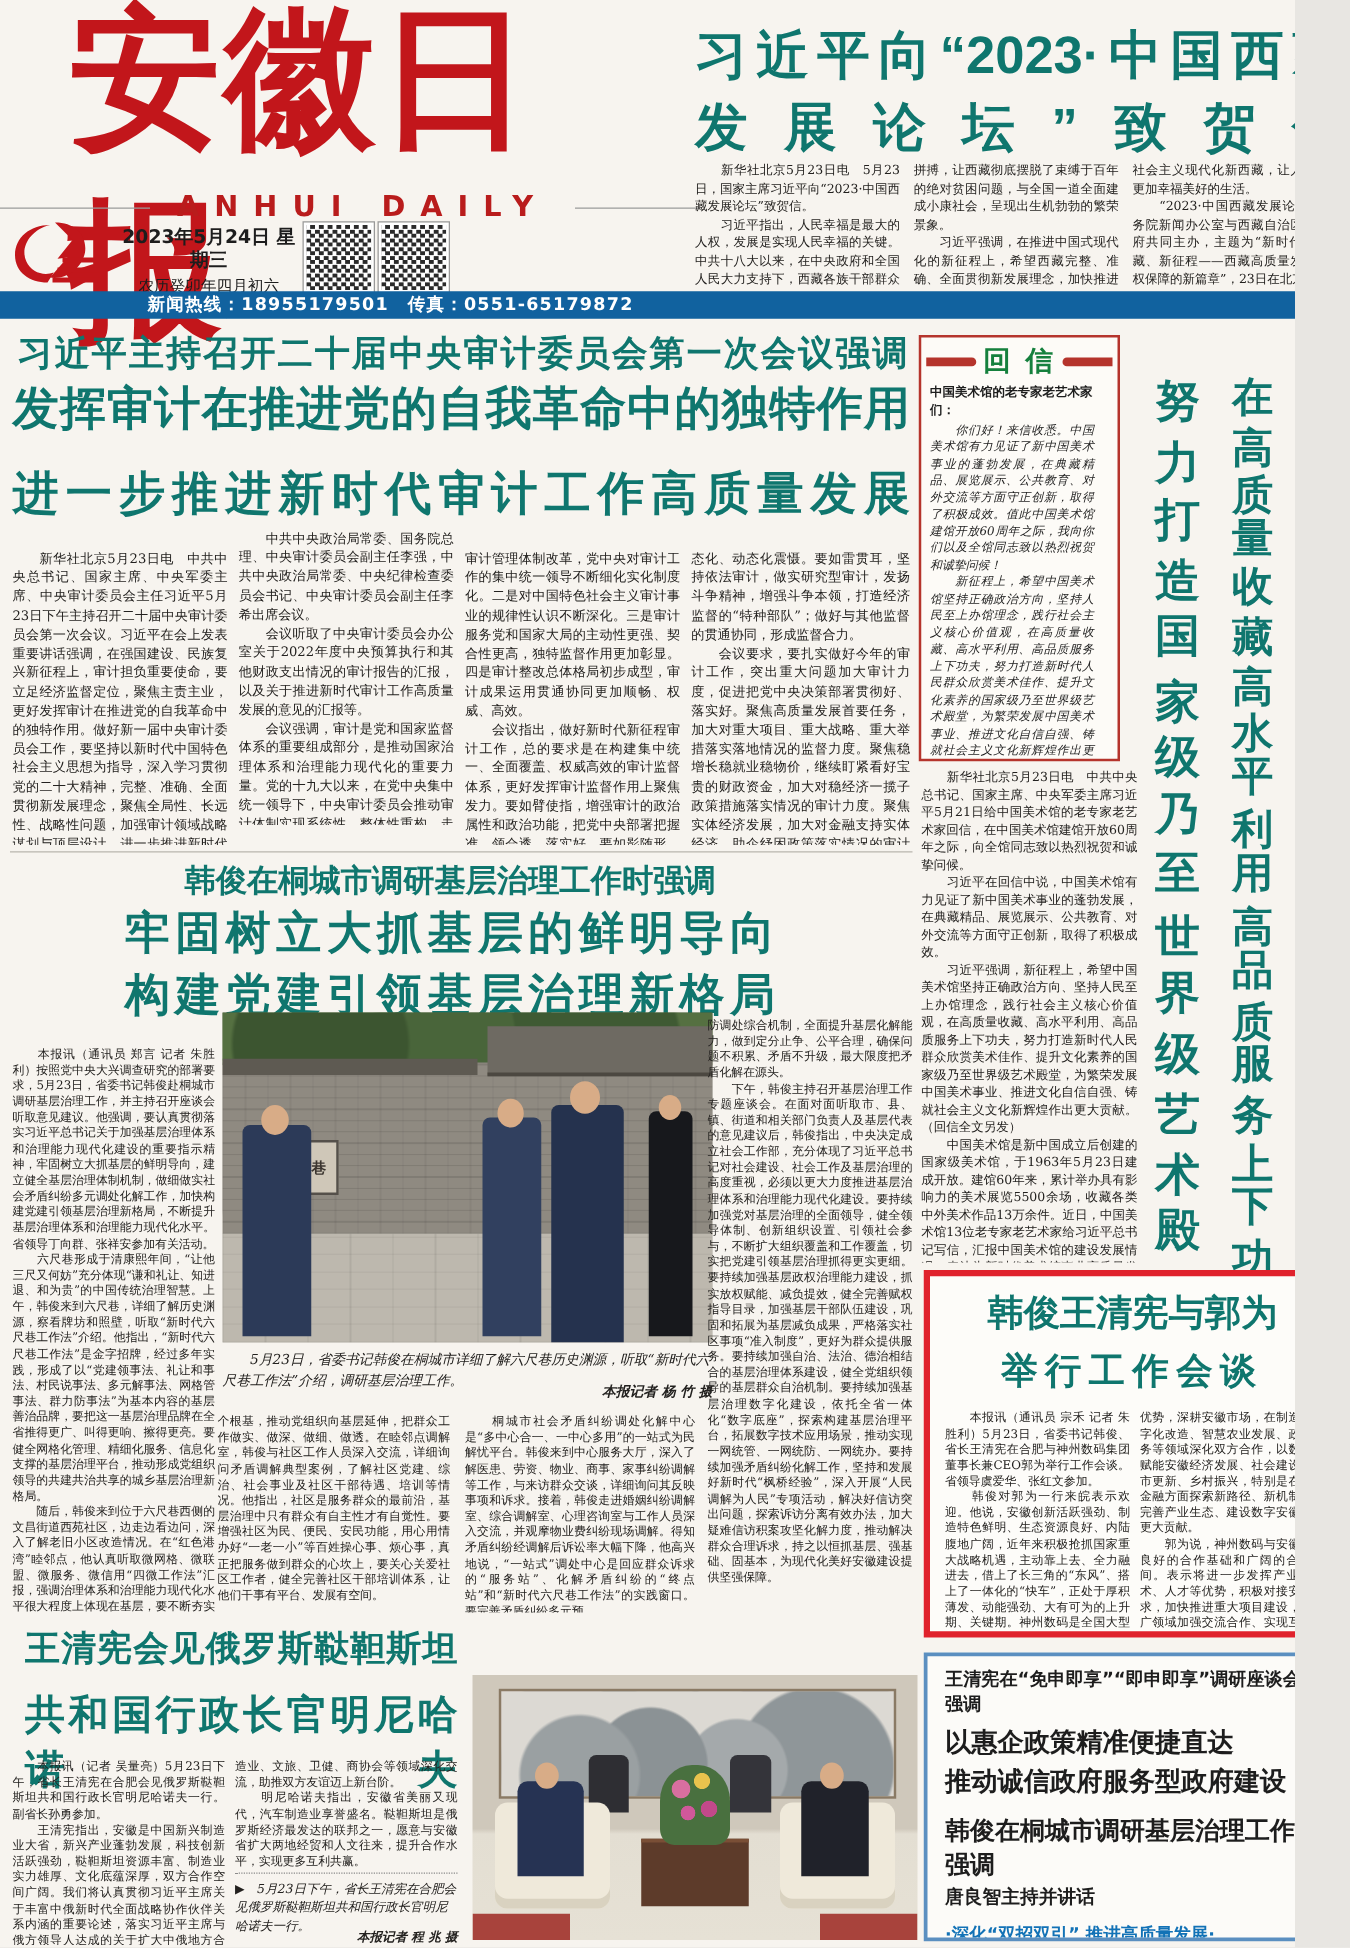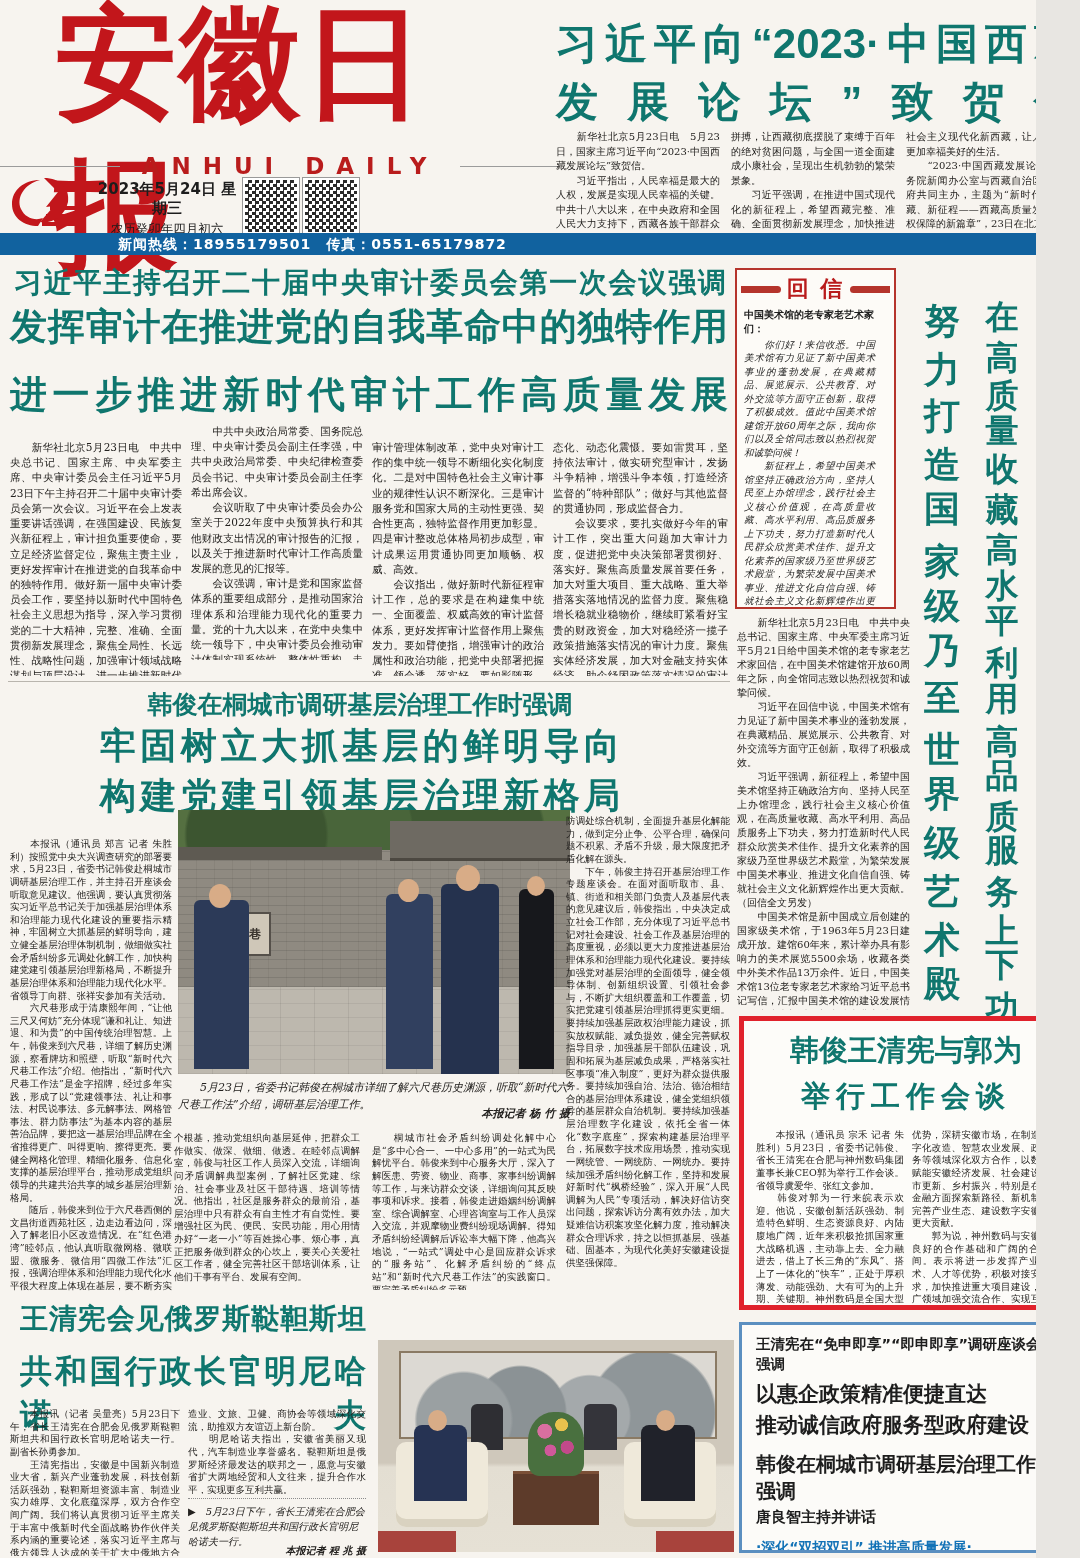--- a/index.html
+++ b/index.html
@@ -72,21 +72,21 @@
 　　会议强调，审计是党和国家监督体系的重要组成部分，是推动国家治理体系和治理能力现代化的重要力量。党的十九大以来，在党中央集中统一领导下，中央审计委员会推动审计体制实现系统性、整体性重构，走出了一条契合中国国情的审计新路子，审计工作取得历史性成就、发生历史性变革。一是深入推进</div>
   <div class="col pre" style="left:372px;top:440px;width:172px;height:236px;">审计管理体制改革，党中央对审计工作的集中统一领导不断细化实化制度化。二是对中国特色社会主义审计事业的规律性认识不断深化。三是审计服务党和国家大局的主动性更强、契合性更高，独特监督作用更加彰显。四是审计整改总体格局初步成型，审计成果运用贯通协同更加顺畅、权威、高效。
 　　会议指出，做好新时代新征程审计工作，总的要求是在构建集中统一、全面覆盖、权威高效的审计监督体系，更好发挥审计监督作用上聚焦发力。要如臂使指，增强审计的政治属性和政治功能，把党中央部署把握准、领会透、落实好。要如影随形，对所有管理使用公共资金、国有资产、国有资源的地方、部门和单位的审计监督权无一遗漏、无一例外，形成常</div>
   <div class="col pre" style="left:553px;top:440px;width:175px;height:236px;">态化、动态化震慑。要如雷贯耳，坚持依法审计，做实研究型审计，发扬斗争精神，增强斗争本领，打造经济监督的“特种部队”；做好与其他监督的贯通协同，形成监督合力。
 　　会议要求，要扎实做好今年的审计工作，突出重大问题加大审计力度，促进把党中央决策部署贯彻好、落实好。聚焦高质量发展首要任务，加大对重大项目、重大战略、重大举措落实落地情况的监督力度。聚焦稳增长稳就业稳物价，继续盯紧看好宝贵的财政资金，加大对稳经济一揽子政策措施落实情况的审计力度。聚焦实体经济发展，加大对金融支持实体经济、助企纾困政策落实情况的审计力度，推动落实好“两个毫不动摇”。（下转3版）</div>
   <div class="rule" style="left:8px;top:681px;width:722px;height:1px;"></div>
 
   <div class="abs" style="left:735px;top:268px;width:161px;height:341px;border:2px solid #b5342c;background:#fdfbf7;box-sizing:border-box;overflow:hidden;">
     <div style="display:flex;align-items:center;margin:4px 4px 2px 4px;">
       <div style="flex:1;height:7px;background:#b5342c;border-radius:0 4px 4px 0;"></div>
-      <div style="font-size:22px;font-weight:bold;color:#b91c1c;margin:0 6px;letter-spacing:2px;">回 信</div>
+      <div style="font-size:22px;font-weight:bold;color:#15803d;margin:0 6px;letter-spacing:2px;">回 信</div>
       <div style="flex:1;height:7px;background:#b5342c;border-radius:4px 0 0 4px;"></div>
     </div>
     <div style="padding:2px 19px 0 7px;">
       <div style="font-size:10px;font-weight:bold;line-height:1.4;">中国美术馆的老专家老艺术家们：</div>
       <div class="pre" style="font-size:9.5px;font-style:italic;line-height:1.42;text-align:justify;margin-top:2px;">　　你们好！来信收悉。中国美术馆有力见证了新中国美术事业的蓬勃发展，在典藏精品、展览展示、公共教育、对外交流等方面守正创新，取得了积极成效。值此中国美术馆建馆开放60周年之际，我向你们以及全馆同志致以热烈祝贺和诚挚问候！</div>
       <div class="pre" style="font-size:9.5px;font-style:italic;line-height:1.42;text-align:justify;">　　新征程上，希望中国美术馆坚持正确政治方向，坚持人民至上办馆理念，践行社会主义核心价值观，在高质量收藏、高水平利用、高品质服务上下功夫，努力打造新时代人民群众欣赏美术佳作、提升文化素养的国家级乃至世界级艺术殿堂，为繁荣发展中国美术事业、推进文化自信自强、铸就社会主义文化新辉煌作出更大贡献。</div>
       <div style="text-align:right;margin-top:5px;padding-right:18px;font-size:15px;font-weight:bold;">习近平</div>
       <div style="text-align:right;margin-top:2px;padding-right:6px;font-size:9.5px;">2023年5月21日</div>
 
     </div>

